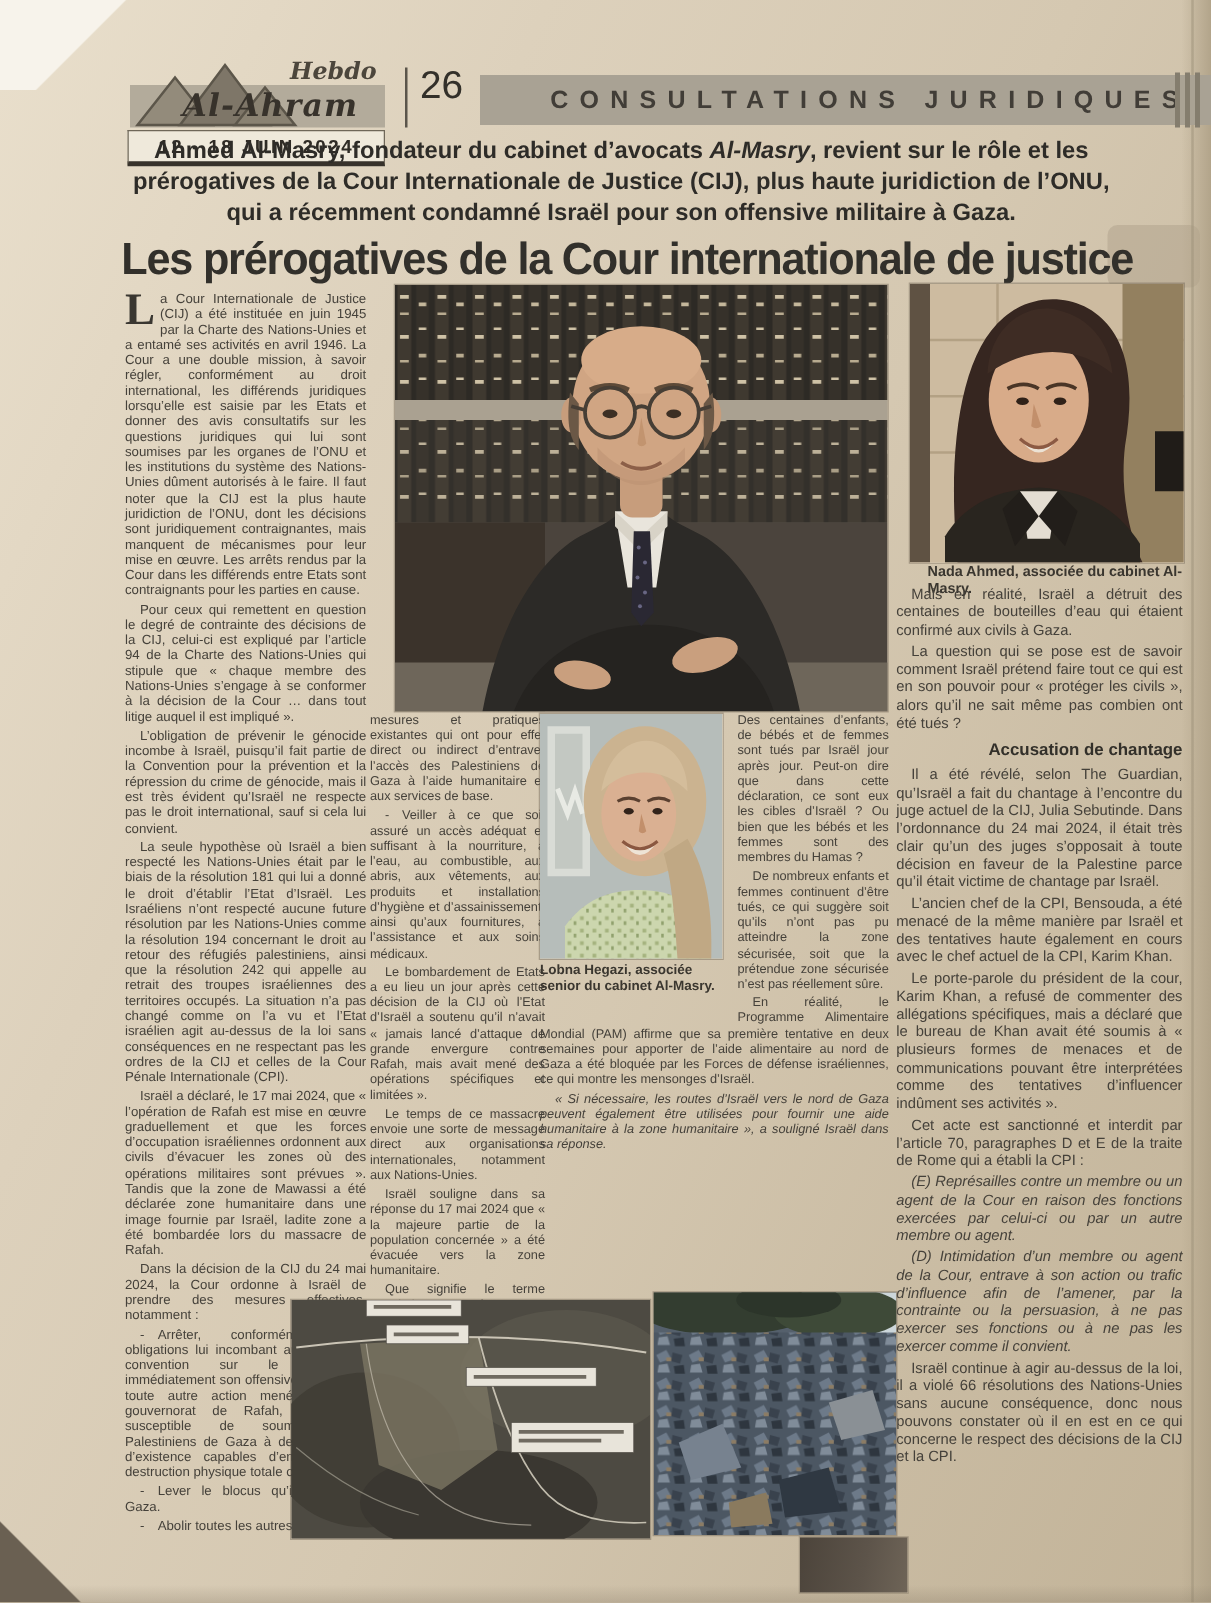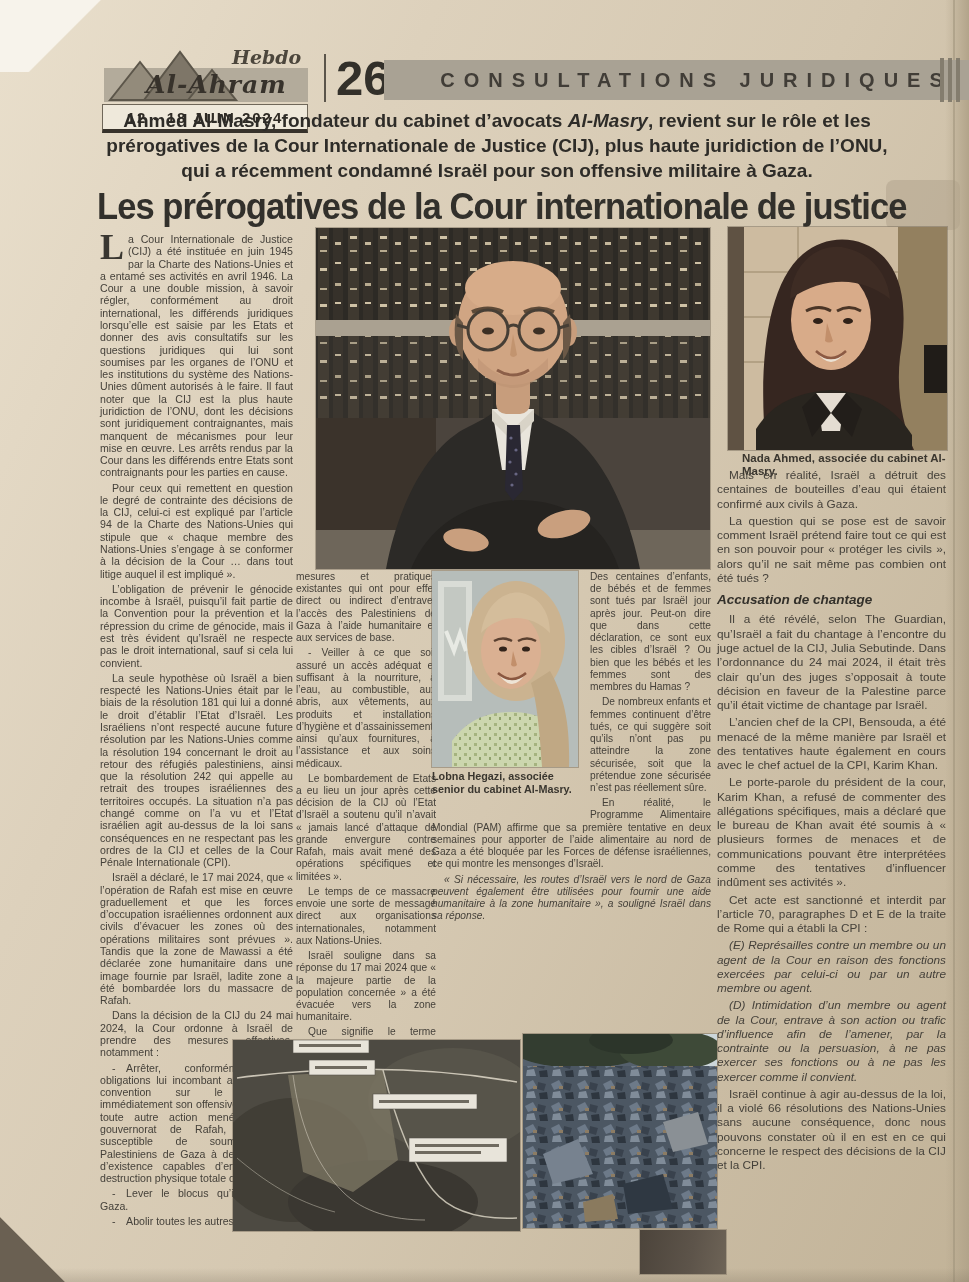--- a/index.html
+++ b/index.html
@@ -25,21 +25,21 @@
   .pyr{left:108px;top:48px;}
   .hebdo{left:232px;top:46px;font-family:"DejaVu Serif",serif;font-style:italic;font-weight:bold;
          font-size:19px;color:#4c463c;}
   .ahram{left:146px;top:70px;font-family:"DejaVu Serif",serif;font-weight:bold;font-style:italic;
          font-size:25px;color:#37322b;letter-spacing:1px;text-align:center;}
   .date-box{left:102px;top:104px;width:204px;height:24px;background:#efe9db;
       border:1px solid #6f6759;border-bottom:4px solid #37322b;
       font-weight:bold;font-size:15px;color:#2f2b25;letter-spacing:2px;
       display:flex;align-items:center;justify-content:center;}
   .vline{left:324px;top:54px;width:2px;height:48px;background:#5b554b;}
-  .pagenum{left:336px;top:50px;font-size:49px;font-weight:bold;color:#33302a;}
+  .pagenum{left:336px;top:50px;font-size:31px;font-weight:normal;color:#33302a;}
   .secbar{left:384px;top:60px;width:624px;height:40px;background:#a9a294;
       display:flex;align-items:center;justify-content:center;}
   .secbar span{font-size:20px;font-weight:bold;letter-spacing:9px;color:#413d37;}
   .barmarks{left:940px;top:58px;display:flex;gap:4px;}
   .barmarks i{display:block;width:4px;height:44px;background:#847d6e;}
   
   .intro{left:92px;top:108px;width:810px;text-align:center;font-weight:bold;
      font-size:19px;line-height:1.32;color:#2e2c28;}
   .intro .it{font-style:italic;}
   .headline{left:97px;top:186px;width:860px;font-size:36px;font-weight:bold;color:#32302b;
@@ -49,21 +49,21 @@
   .para{margin:0 0 3px 0;text-indent:12px;}
   .para.first{text-indent:0;}
   .para.noindent{text-indent:0;}
   .para.italic{font-style:italic;}
   .dropcap{float:left;font-family:"Liberation Serif",serif;font-weight:bold;
      font-size:36px;line-height:28px;padding:0 4px 0 0;color:#3a3731;}
   .col1{left:100px;top:233px;width:193px;font-size:10.6px;line-height:1.16;}
   .col2{left:296px;top:571px;width:140px;font-size:10.2px;line-height:1.2;}
   .col3{left:432px;top:571px;width:279px;font-size:10.2px;line-height:1.2;}
   .col4{left:717px;top:468px;width:229px;font-size:11.8px;line-height:1.21;}
-  .subhead{font-size:13.5px;font-weight:bold;text-align:left;margin:7px 0 4px 0;color:#33302a;text-indent:0;font-style:italic;}
+  .subhead{font-size:13.5px;font-weight:bold;text-align:right;margin:7px 0 4px 0;color:#33302a;text-indent:0;}
   .float-lobna{float:left;width:152px;margin:0 6px 16px 0;}
   .caption{font-weight:bold;color:#3a362f;text-align:left;}
   .cap-nada{left:722px;top:452px;width:226px;font-size:11.5px;line-height:1.15;margin-left:20px;}
   .cap-lobna{font-size:10.8px;line-height:1.2;margin-top:3px;}
   
   .photo{display:block;box-shadow:0 0 0 1px rgba(110,100,85,.45);}
   .ph-main{left:316px;top:228px;}
   .ph-nada{left:728px;top:227px;}
   .ph-map{left:233px;top:1040px;}
   .ph-rubble{left:523px;top:1034px;}

